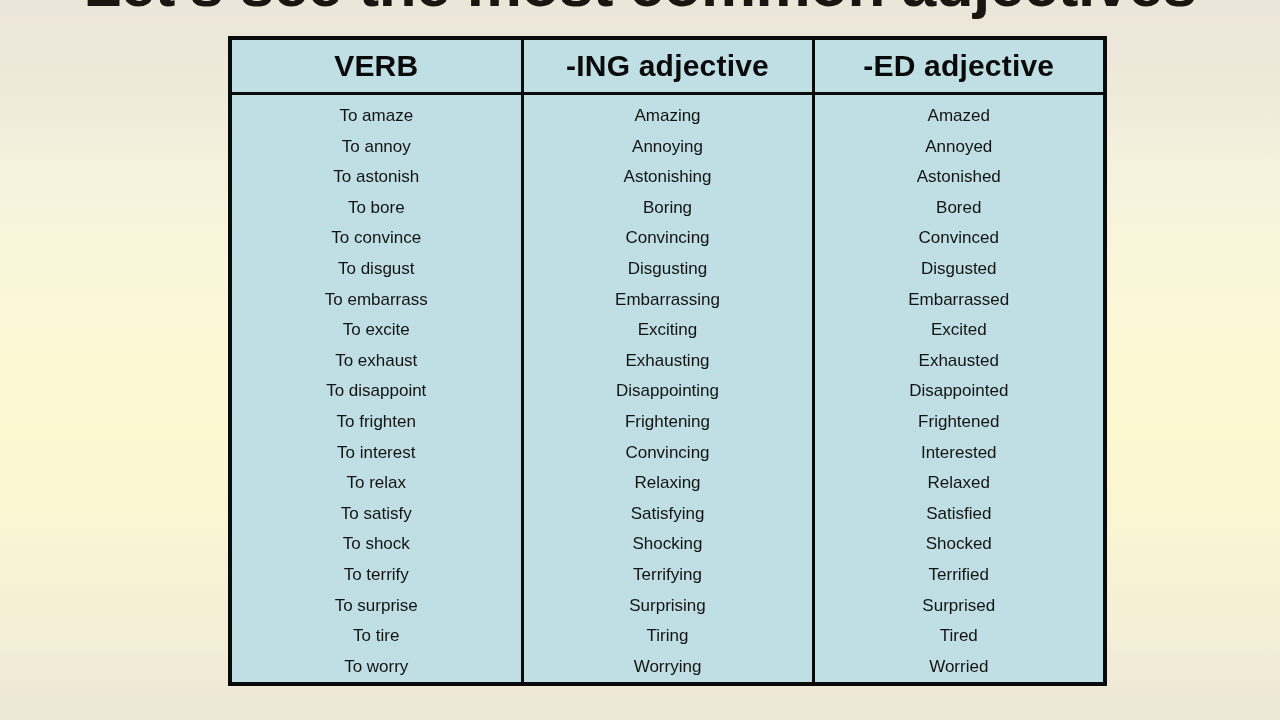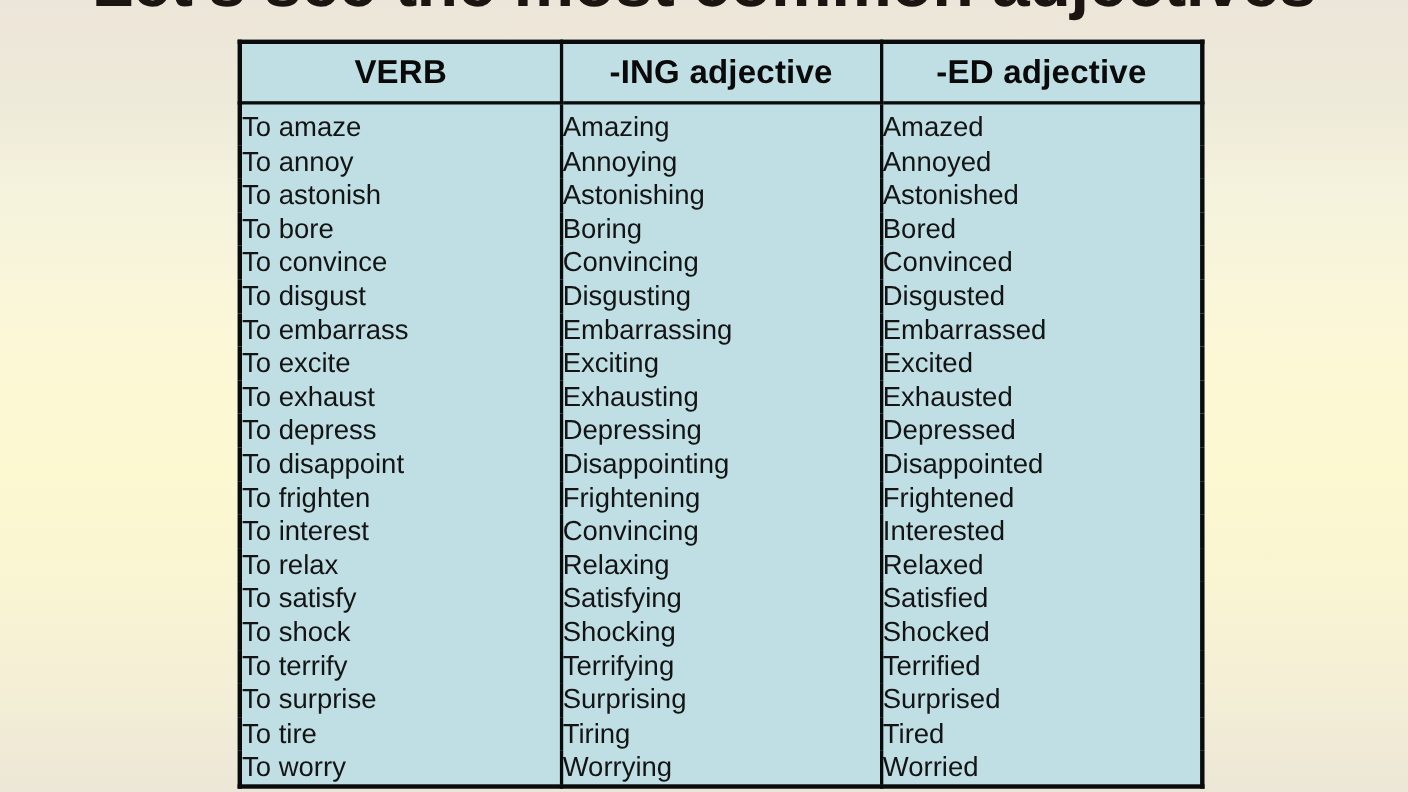--- a/index.html
+++ b/index.html
@@ -49,21 +49,21 @@
     font-size: 62px;
     line-height: 62px;
     letter-spacing: -0.5px;
     color: #1a1510;
     white-space: nowrap;
   }
 
   
   #adj-table {
     position: absolute;
-    left: 216px;
+    left: 228px;
     top: 36px;
     width: 875px;
     border-collapse: collapse;
     background: #bfdfe4;
     border: 4px solid #0b0b0b;
     table-layout: fixed;
   }
   #adj-table col.c-verb { width: 292px; }
   #adj-table col.c-ing  { width: 291px; }
   #adj-table col.c-ed   { width: 292px; }
@@ -84,22 +84,23 @@
   }
   #adj-table thead th:last-child { border-right: none; }
 
   #adj-table tbody td {
     height: 30.6px;
     background: #bfdfe4;
     border-right: 3px solid #0b0b0b;
     color: #141414;
     font-family: "Liberation Sans", sans-serif;
     font-weight: normal;
-    font-size: 25px;
+    font-size: 17px;
     line-height: 30.6px;
+    text-align: center;
     padding: 0;
     vertical-align: middle;
     white-space: nowrap;
   }
   #adj-table tbody td:last-child { border-right: none; }
 
   #adj-table tbody tr:first-child td { padding-top: 6px; }
 </style>
 </head>
 <body>
@@ -163,25 +164,20 @@
           <td>To excite</td>
           <td>Exciting</td>
           <td>Excited</td>
         </tr>
         <tr>
           <td>To exhaust</td>
           <td>Exhausting</td>
           <td>Exhausted</td>
         </tr>
         <tr>
-          <td>To depress</td>
-          <td>Depressing</td>
-          <td>Depressed</td>
-        </tr>
-        <tr>
           <td>To disappoint</td>
           <td>Disappointing</td>
           <td>Disappointed</td>
         </tr>
         <tr>
           <td>To frighten</td>
           <td>Frightening</td>
           <td>Frightened</td>
         </tr>
         <tr>

